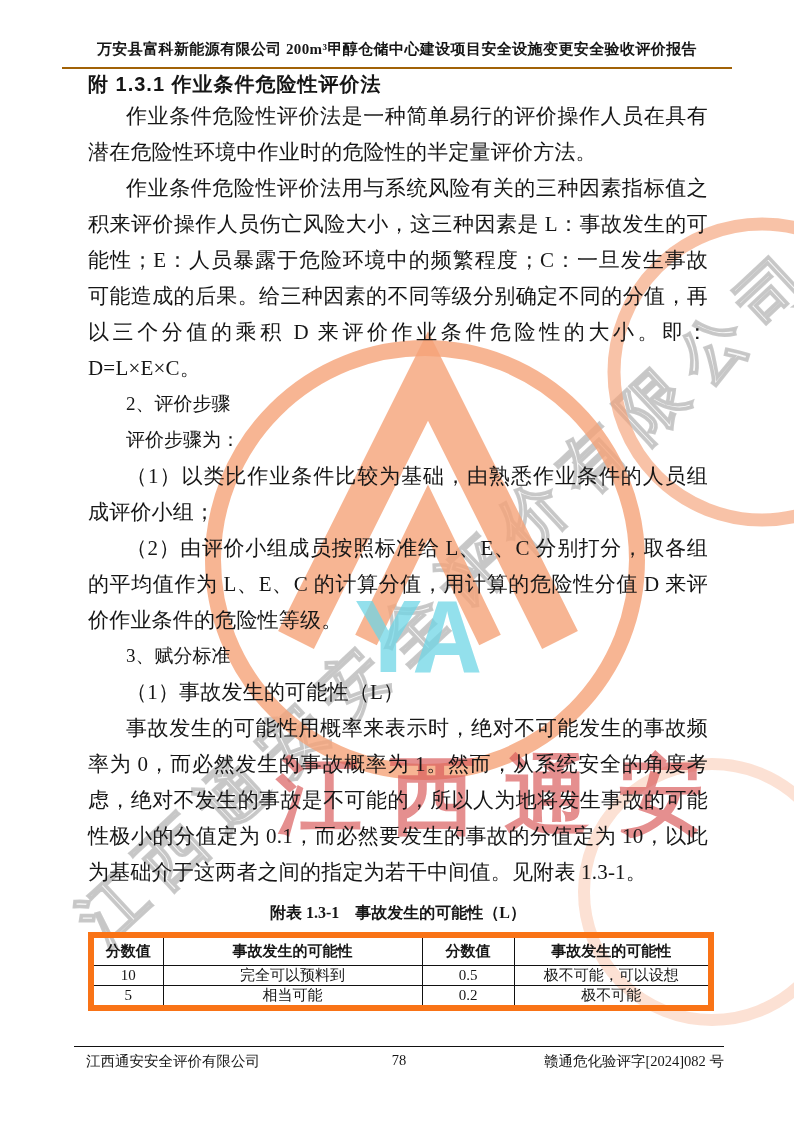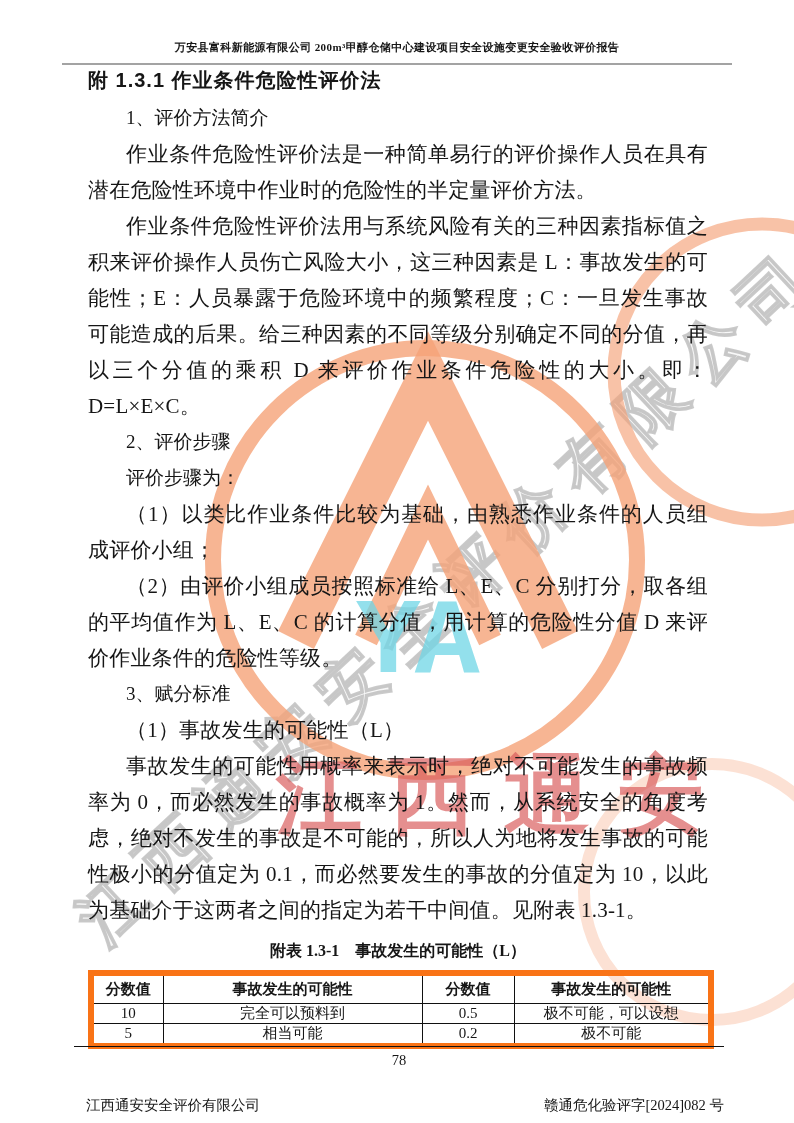--- a/index.html
+++ b/index.html
@@ -25,22 +25,22 @@
     font-size:86px; letter-spacing:28px; color:#d95b5b; opacity:0.68;
   }
   .wm-cyan {
     position:absolute; left:356px; top:582px; white-space:nowrap;
     font-family:Liberation Mono, monospace; font-weight:bold;
     font-size:108px; letter-spacing:-6px; color:#6fd6e6; opacity:0.75;
   }
   
   .header { position:relative; z-index:1; padding:40px 62px 0 62px; }
   .header-title {
-    text-align:center; font-weight:bold; font-size:11px; letter-spacing:0.4px;
-    padding-bottom:8px; border-bottom:2px solid #a3a3a3;
+    text-align:center; font-weight:bold; font-size:15px; letter-spacing:0.4px;
+    padding-bottom:8px; border-bottom:2px solid #a16207;
   }
   .content { position:relative; z-index:1; padding:0 86px 0 88px; }
   .content h1 {
     margin:14px 0 0 0; font-family:"Liberation Sans","DejaVu Sans",sans-serif;
     font-size:21px; font-weight:bold; letter-spacing:1px; line-height:28px;
   }
   .content h2 {
     margin:2px 0 0 0; font-family:"Liberation Sans","DejaVu Sans",sans-serif;
     font-size:20px; font-weight:bold; letter-spacing:1px; line-height:27px;
   }
@@ -58,21 +58,21 @@
   th { font-family:"Liberation Sans","DejaVu Sans",sans-serif;
        font-weight:bold; font-size:15px; height:27px; }
   td { font-size:15px; height:19px; line-height:19px; }
   .footer {
     position:absolute; z-index:1; left:74px; right:70px; top:1046px;
     border-top:1.5px solid #111; padding-top:5px;
     display:flex; justify-content:space-between; align-items:baseline;
     font-size:14.5px;
   }
   .footer .pageno { position:absolute; left:0; right:0; text-align:center; }
-  .footer .docno { position:relative;margin-top:44px; }
+  .footer .docno { position:relative; }
   .footer .company { position:relative; padding-left:12px; }
 </style>
 </head>
 <body>
 
 <div class="page">
 
   <div class="watermark">
     <div class="wm-diagonal">江西通安安全评价有限公司</div>
     <svg class="wm-svg" width="794" height="1123" viewBox="0 0 794 1123">
@@ -89,21 +89,20 @@
     <div class="wm-red">江西通安</div>
   </div>
 
   <div class="header">
     <div class="header-title">万安县富科新能源有限公司 200m³甲醇仓储中心建设项目安全设施变更安全验收评价报告</div>
   </div>
 
   <div class="content">
     <h2>附 1.3.1 作业条件危险性评价法</h2>
 
-    <p class="sub">1、评价方法简介</p>
     <p class="para">作业条件危险性评价法是一种简单易行的评价操作人员在具有潜在危险性环境中作业时的危险性的半定量评价方法。</p>
     <p class="para">作业条件危险性评价法用与系统风险有关的三种因素指标值之积来评价操作人员伤亡风险大小，这三种因素是 L：事故发生的可能性；E：人员暴露于危险环境中的频繁程度；C：一旦发生事故可能造成的后果。给三种因素的不同等级分别确定不同的分值，再以三个分值的乘积 D 来评价作业条件危险性的大小。即：D=L×E×C。</p>
     <p class="sub">2、评价步骤</p>
     <p class="sub">评价步骤为：</p>
     <p class="para">（1）以类比作业条件比较为基础，由熟悉作业条件的人员组成评价小组；</p>
     <p class="para">（2）由评价小组成员按照标准给 L、E、C 分别打分，取各组的平均值作为 L、E、C 的计算分值，用计算的危险性分值 D 来评价作业条件的危险性等级。</p>
     <p class="sub">3、赋分标准</p>
     <p class="para">（1）事故发生的可能性（L）</p>
     <p class="para">事故发生的可能性用概率来表示时，绝对不可能发生的事故频率为 0，而必然发生的事故概率为 1。然而，从系统安全的角度考虑，绝对不发生的事故是不可能的，所以人为地将发生事故的可能性极小的分值定为 0.1，而必然要发生的事故的分值定为 10，以此为基础介于这两者之间的指定为若干中间值。见附表 1.3-1。</p>
 

